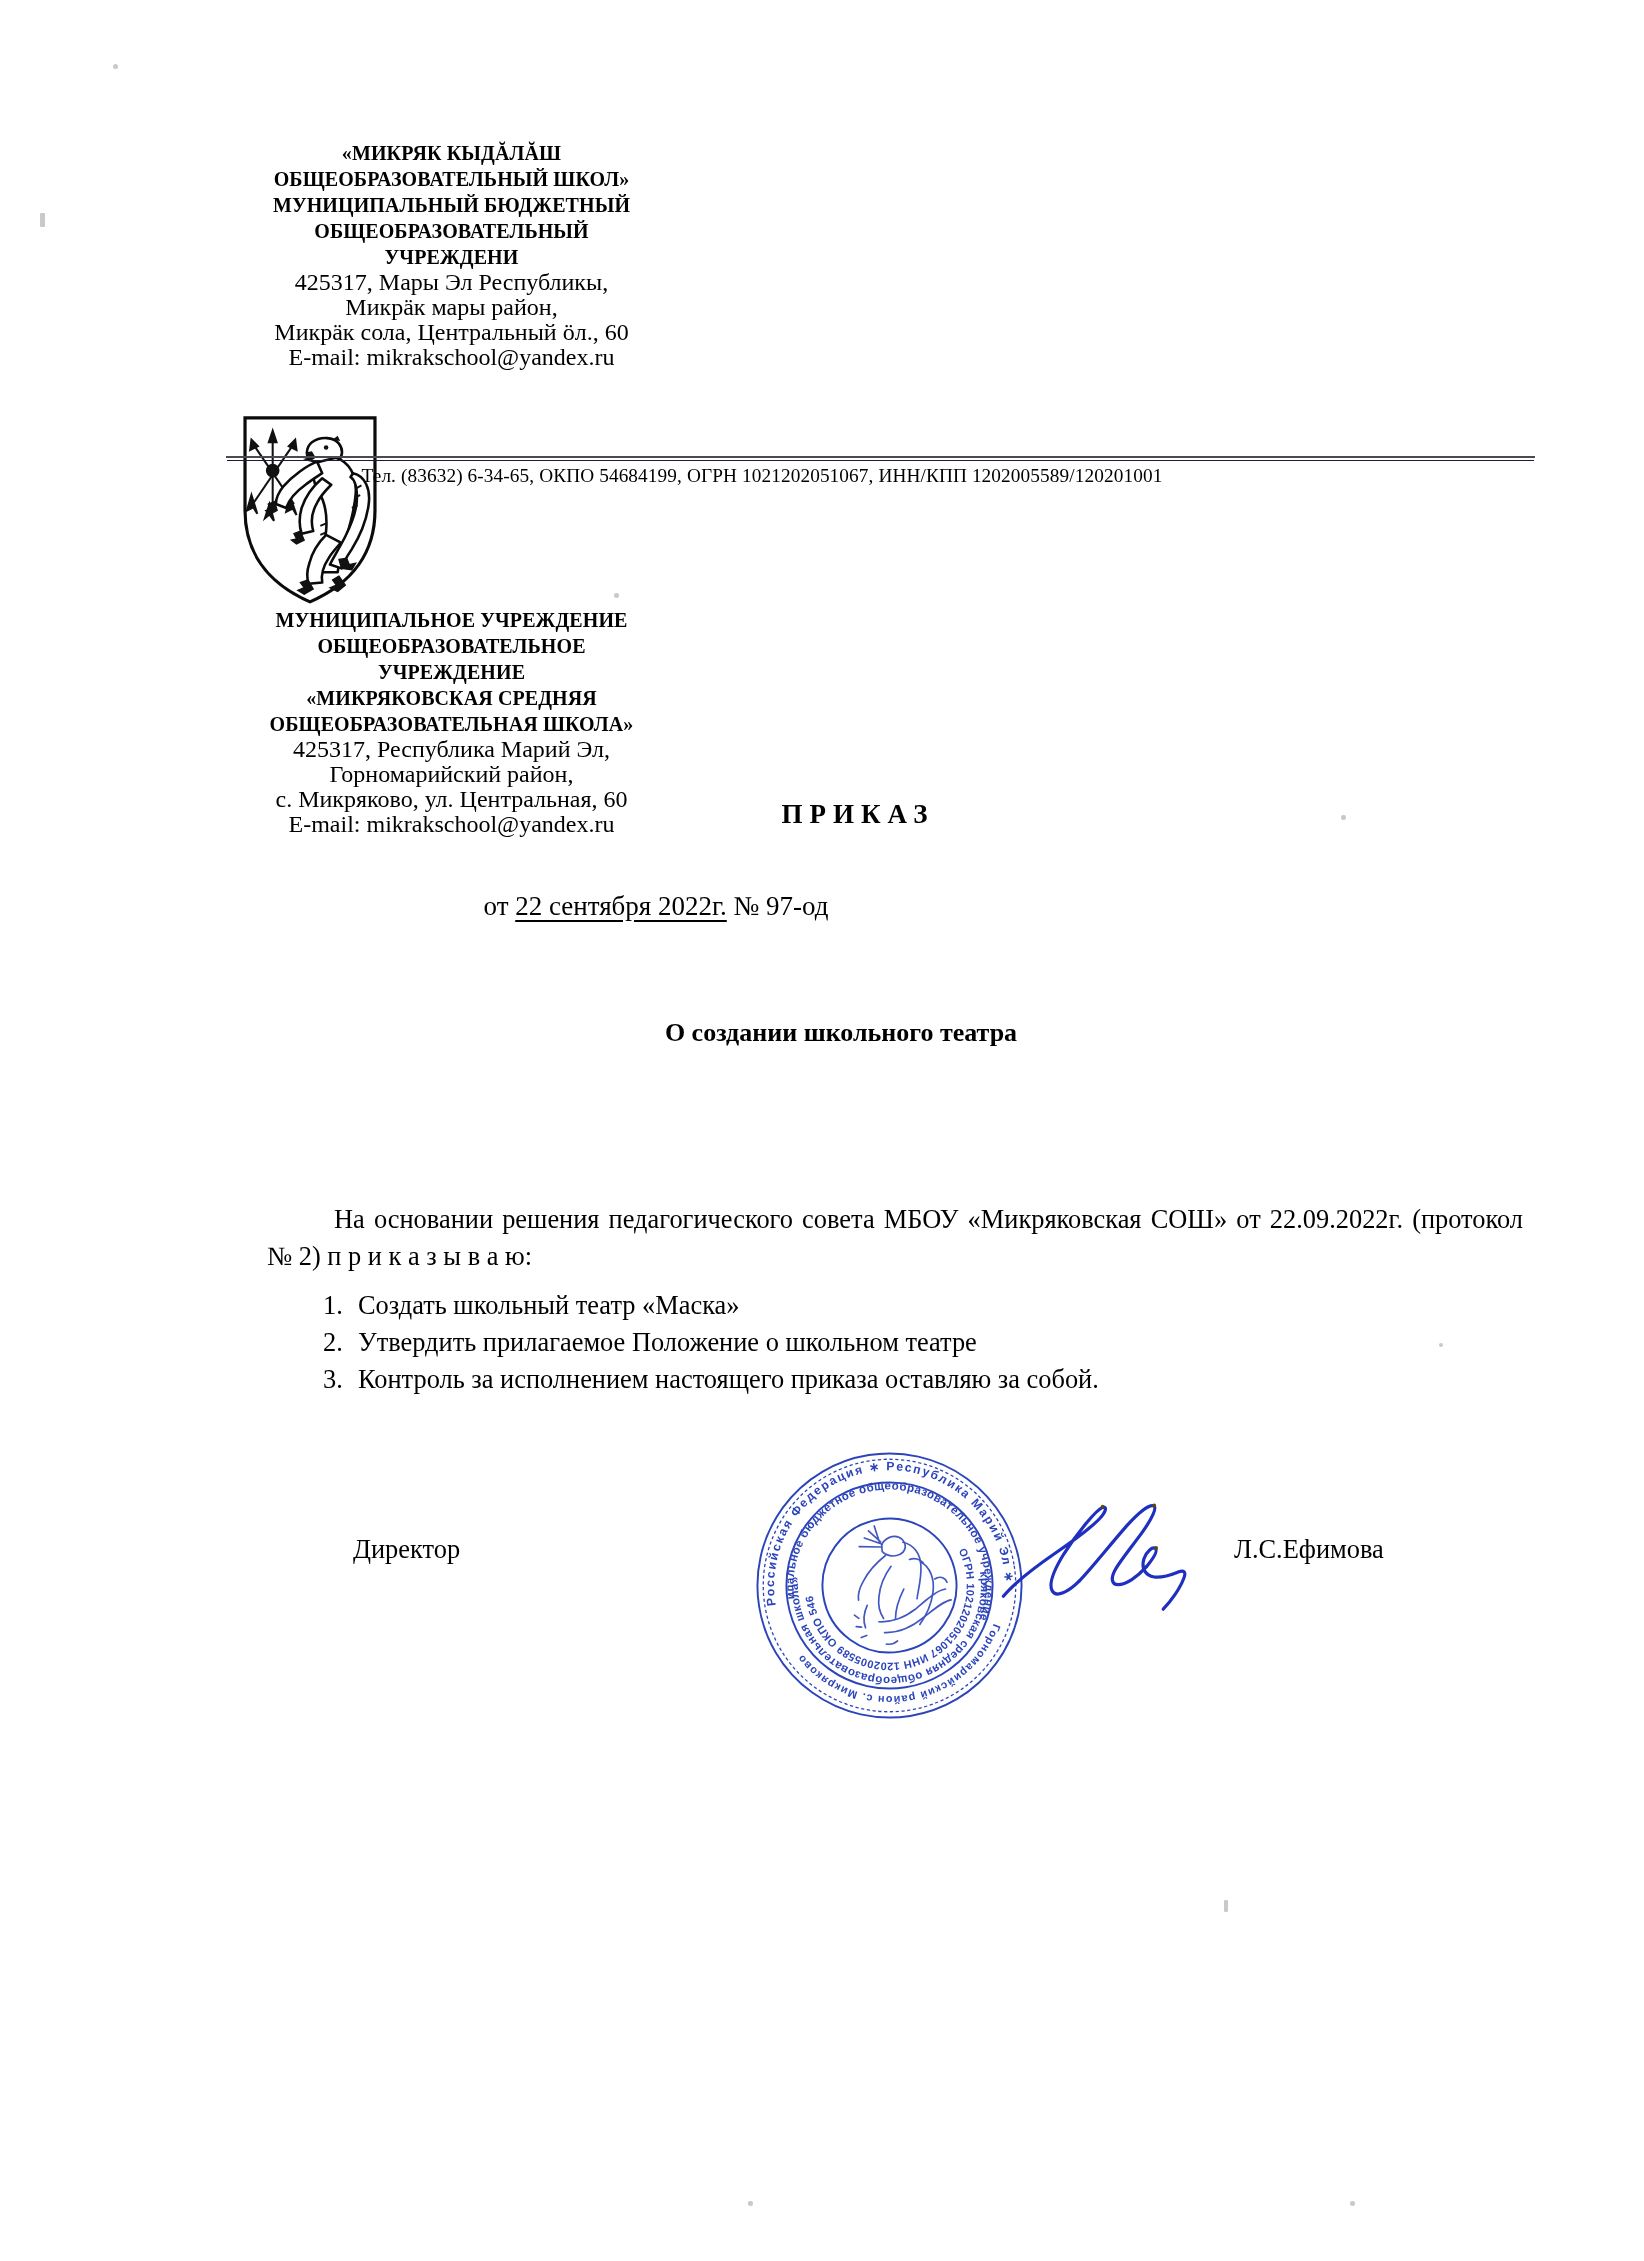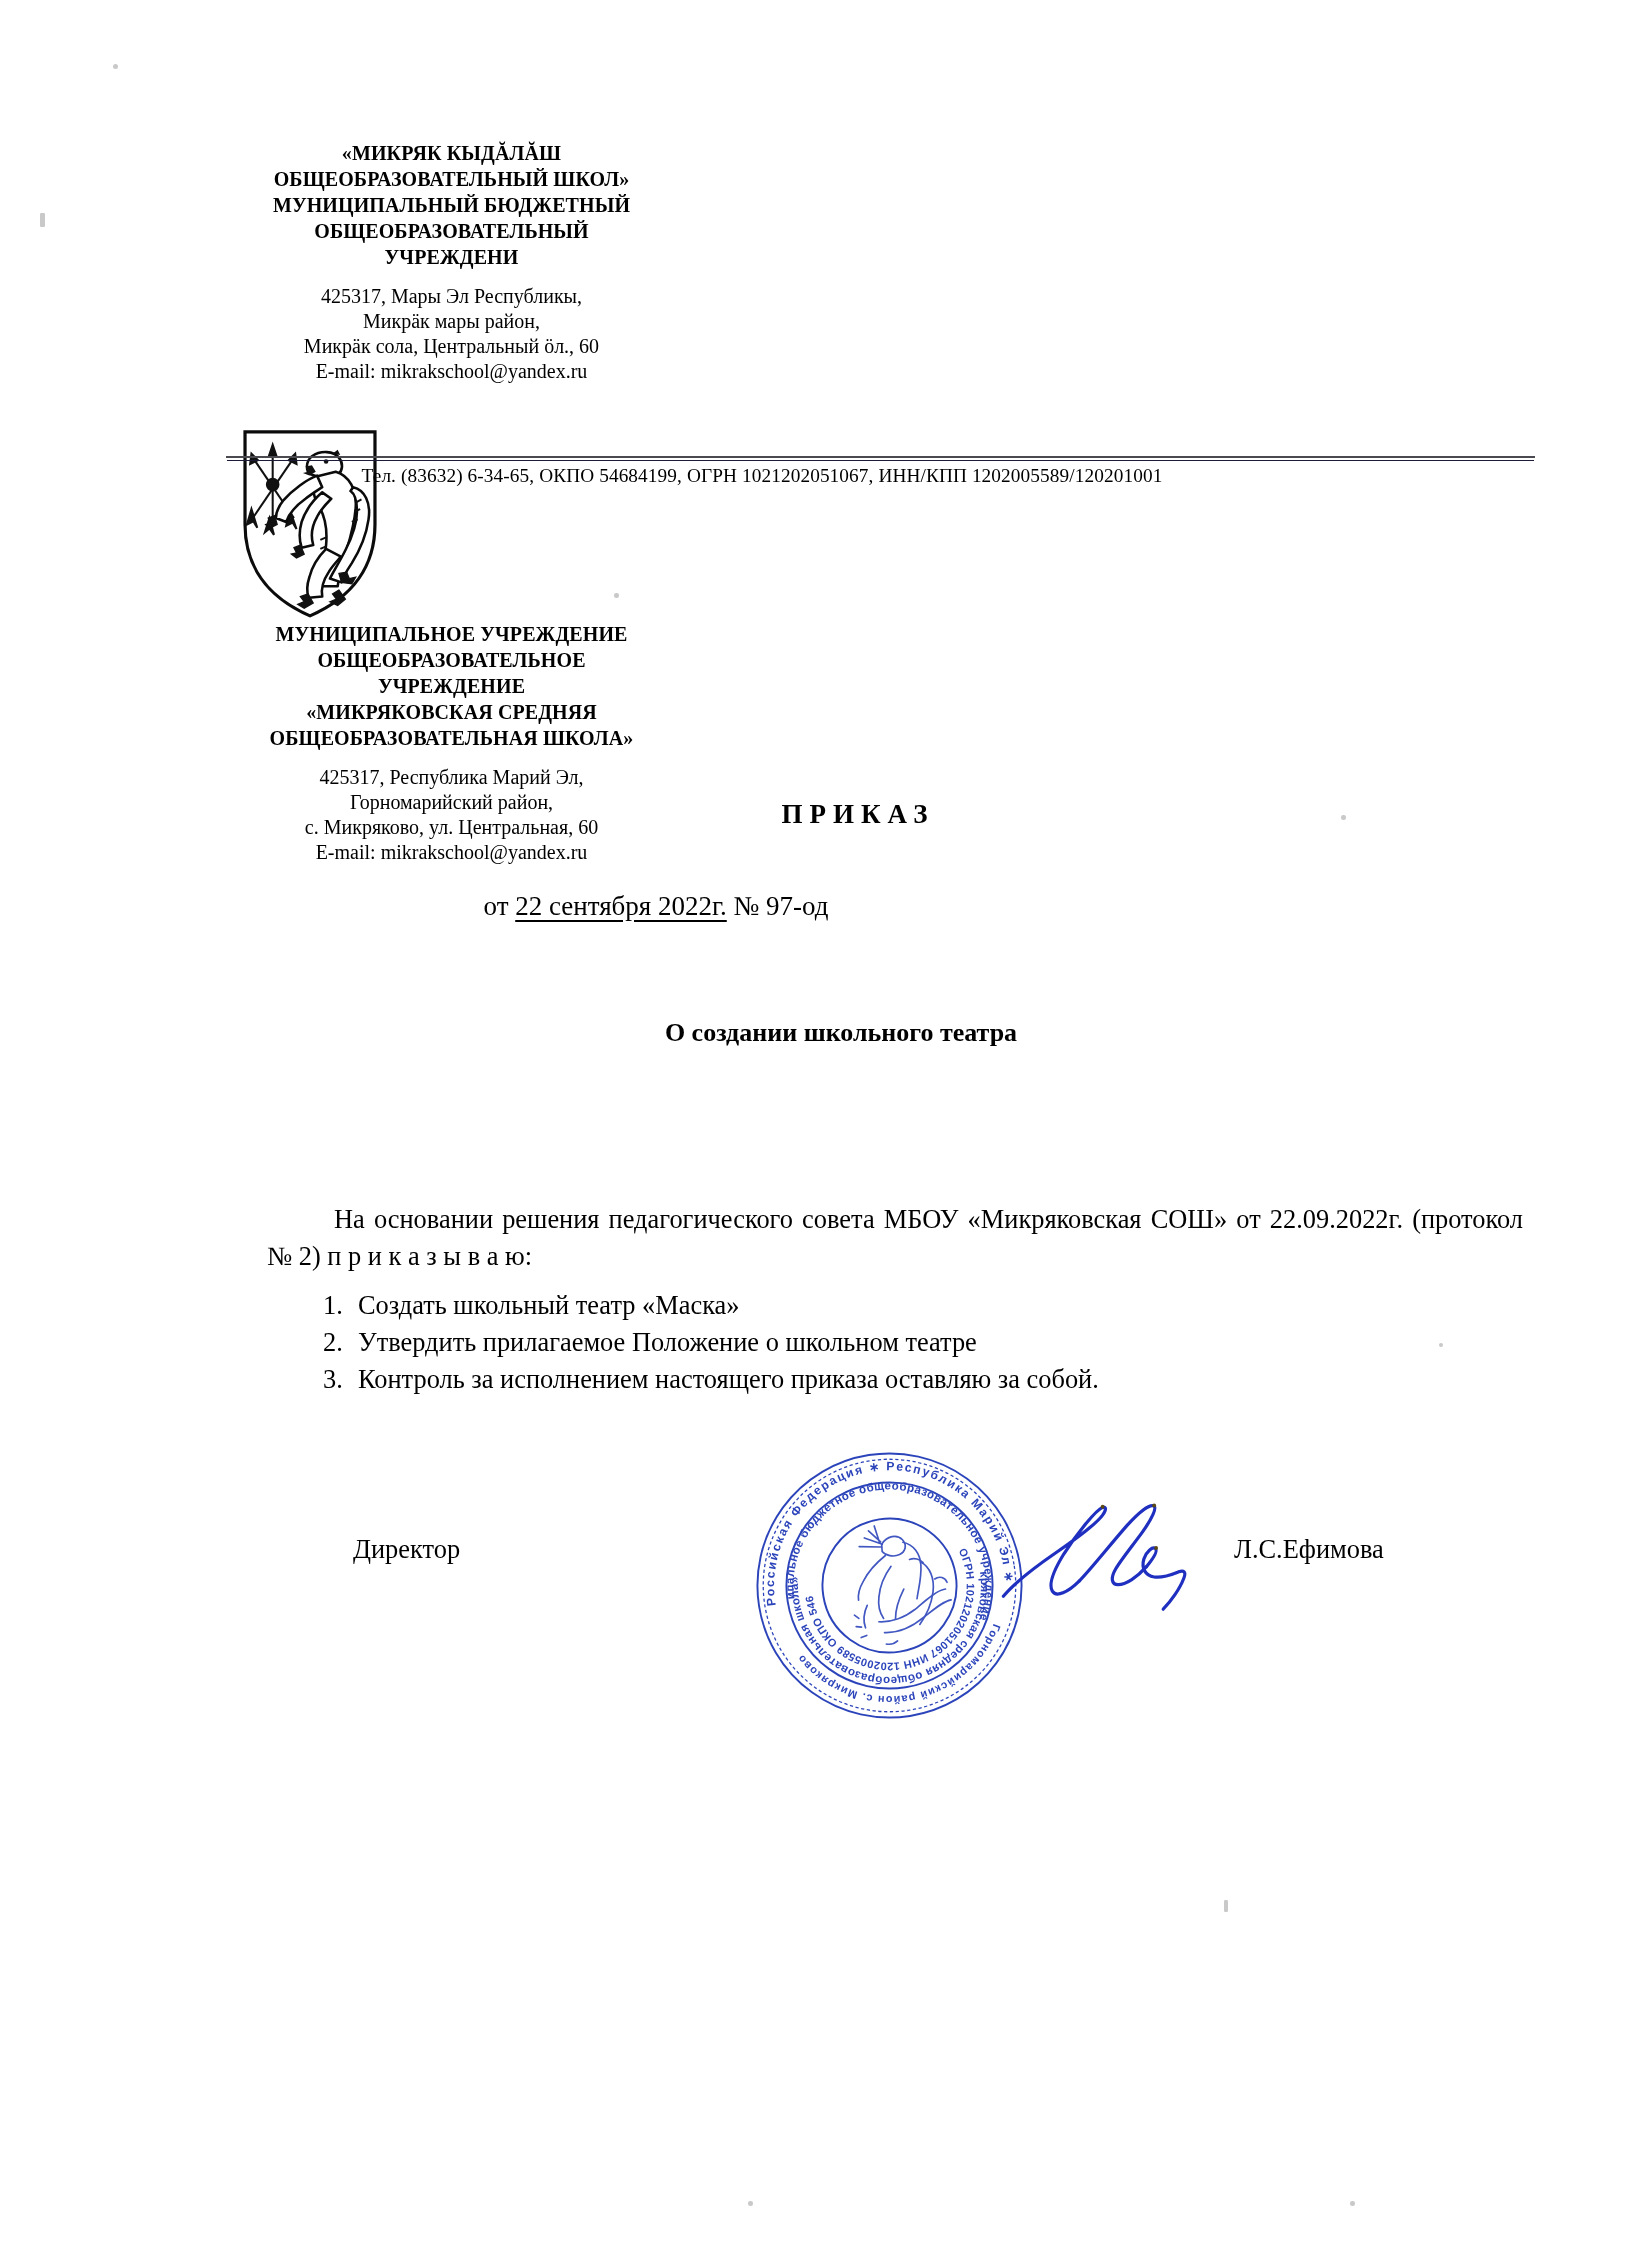--- a/index.html
+++ b/index.html
@@ -47,23 +47,22 @@
   .lh-title {
     font-weight: bold;
     font-size: 20px;
     line-height: 26px;
     letter-spacing: 0.1px;
   }
   .lh-title div { white-space: nowrap; }
   .lh-title div.wrapok { white-space: normal; }
 
   .lh-addr {
-    font-size: 20px;
+    font-size: 24px;
     line-height: 25px;
-    margin-top: 14px;
   }
   .lh-addr div { white-space: nowrap; }
 
   .emblem-wrap {
     width: 193px;
     display: flex;
     justify-content: center;
     padding-top: 44px;
   }
 

